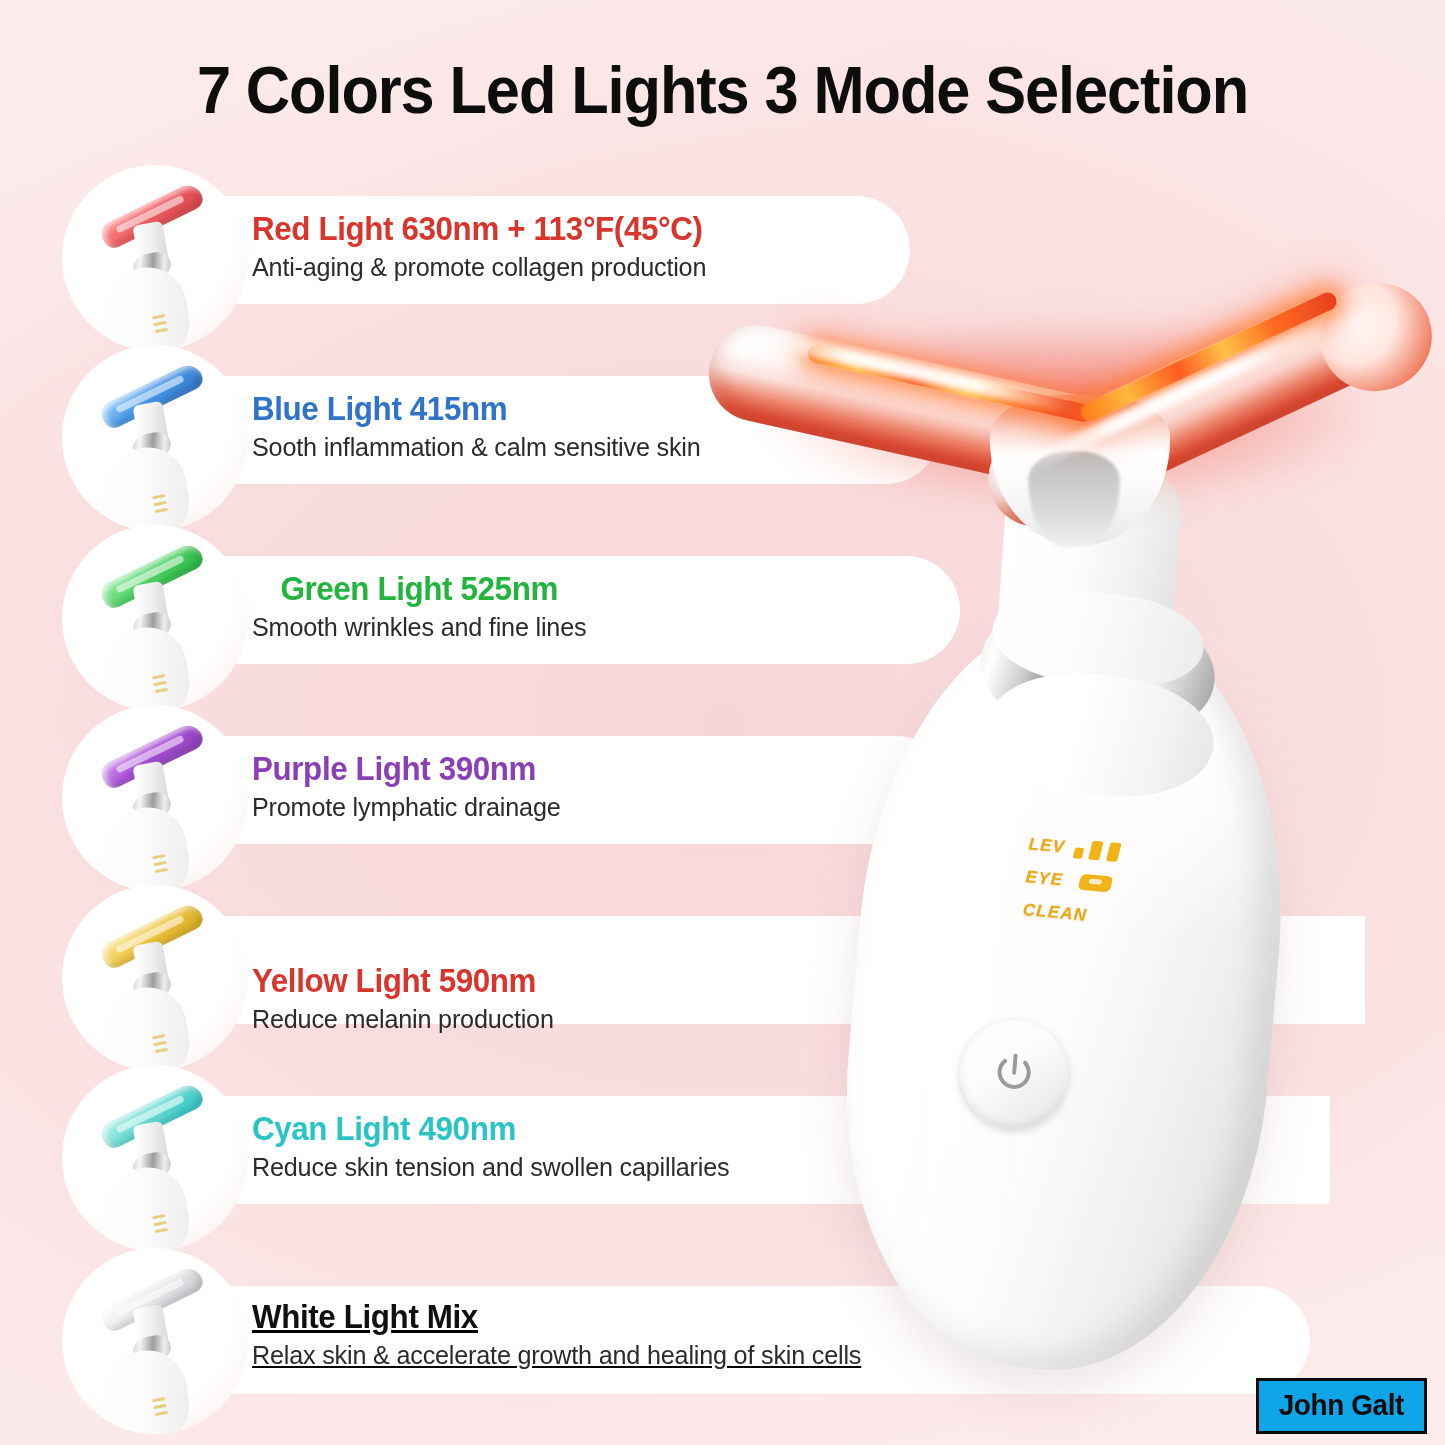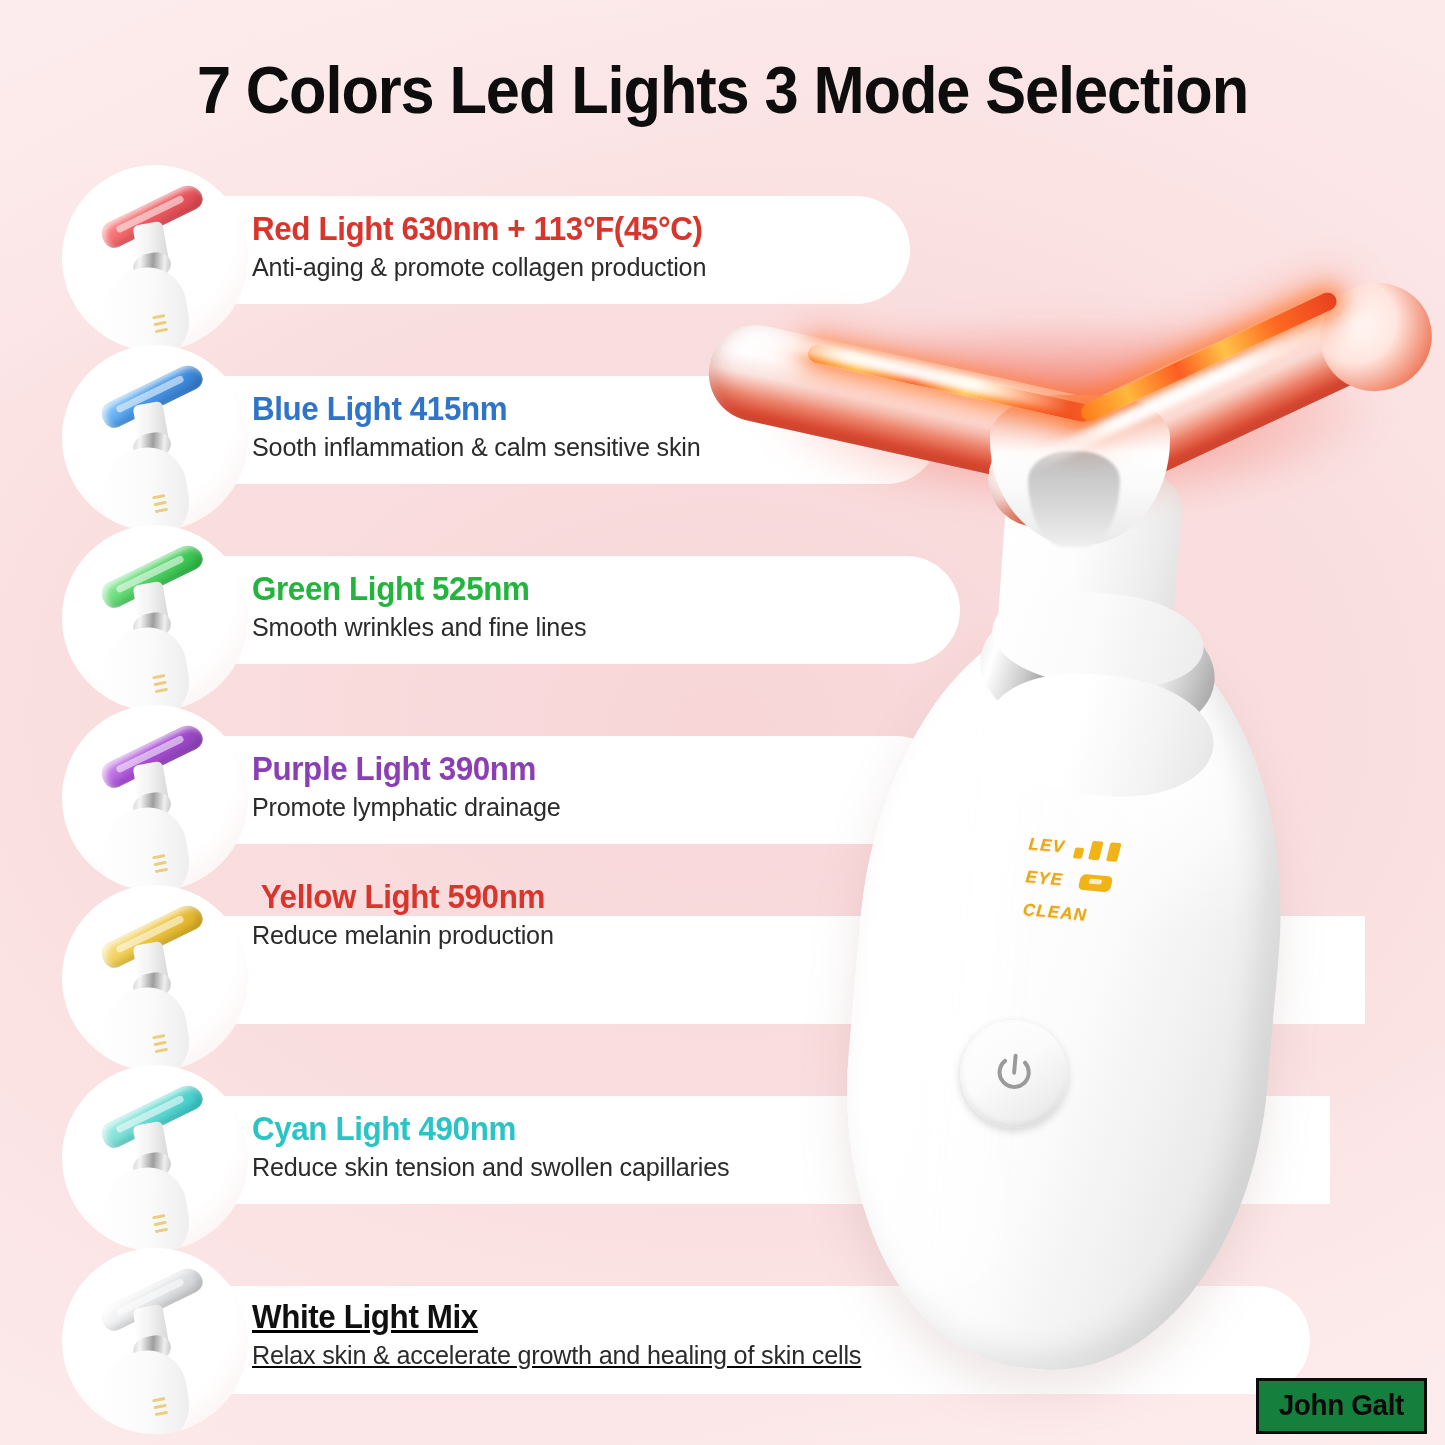--- a/index.html
+++ b/index.html
@@ -250,21 +250,21 @@
     transform:rotate(5deg);
     display:flex;align-items:center;justify-content:center;
   }
   #power svg{width:50px;height:50px;}
 
   
   #logo{
     position:absolute;left:1256px;top:1378px;
     padding:7px 15px 9px 15px;
     border:3px solid #0b0b0b;
-    background:#15803d;
+    background:#0ea5e9;
   }
   #logotext{
     font-size:30px;font-weight:700;color:#0b0b0b;
     letter-spacing:-.4px;transform:scaleX(.93);
     font-family:"Liberation Sans",sans-serif;
     white-space:nowrap;display:block;
   }
 </style>
 </head>
 <body>
@@ -318,21 +318,21 @@
     <div class="mini-head" style="background:linear-gradient(160deg,#9bf0a8 0%,#57d46b 45%,#22b43c 100%);"></div>
     <div class="mini-neck"></div>
     <div class="mini-collar"></div>
     <div class="mini-body"></div>
     <div class="mini-dots">
         <i></i>
         <i></i>
         <i></i>
       </div>
   </div>
-  <div class="txtwrap" style="top:572px;">
+  <div class="txtwrap" style="top:572px;text-align:center;">
     <div class="f-title" style="color:#22b43c;">Green Light 525nm</div>
     <div class="f-sub">Smooth wrinkles and fine lines</div>
   </div>
 </div>
 
 <div class="row">
   <div class="pill" style="top:736px;width:800px;"></div>
   <div class="thumb" style="top:705px;">
     <div class="mini-head" style="background:linear-gradient(160deg,#d79cf2 0%,#a94fd6 45%,#8b3fb5 100%);"></div>
     <div class="mini-neck"></div>
@@ -356,21 +356,21 @@
     <div class="mini-head" style="background:linear-gradient(160deg,#fbe79b 0%,#efc846 45%,#d9a81c 100%);"></div>
     <div class="mini-neck"></div>
     <div class="mini-collar"></div>
     <div class="mini-body"></div>
     <div class="mini-dots">
         <i></i>
         <i></i>
         <i></i>
       </div>
   </div>
-  <div class="txtwrap" style="top:880px;text-align:center;">
+  <div class="txtwrap" style="top:964px;">
     <div class="f-title" style="color:#d8352c;">Yellow Light 590nm</div>
     <div class="f-sub">Reduce melanin production</div>
   </div>
 </div>
 
 <div class="row">
   <div class="pill" style="top:1096px;width:1180px;border-radius:0;"></div>
   <div class="thumb" style="top:1065px;">
     <div class="mini-head" style="background:linear-gradient(160deg,#b4f0e6 0%,#6fdcd4 45%,#2bc4c6 100%);"></div>
     <div class="mini-neck"></div>

